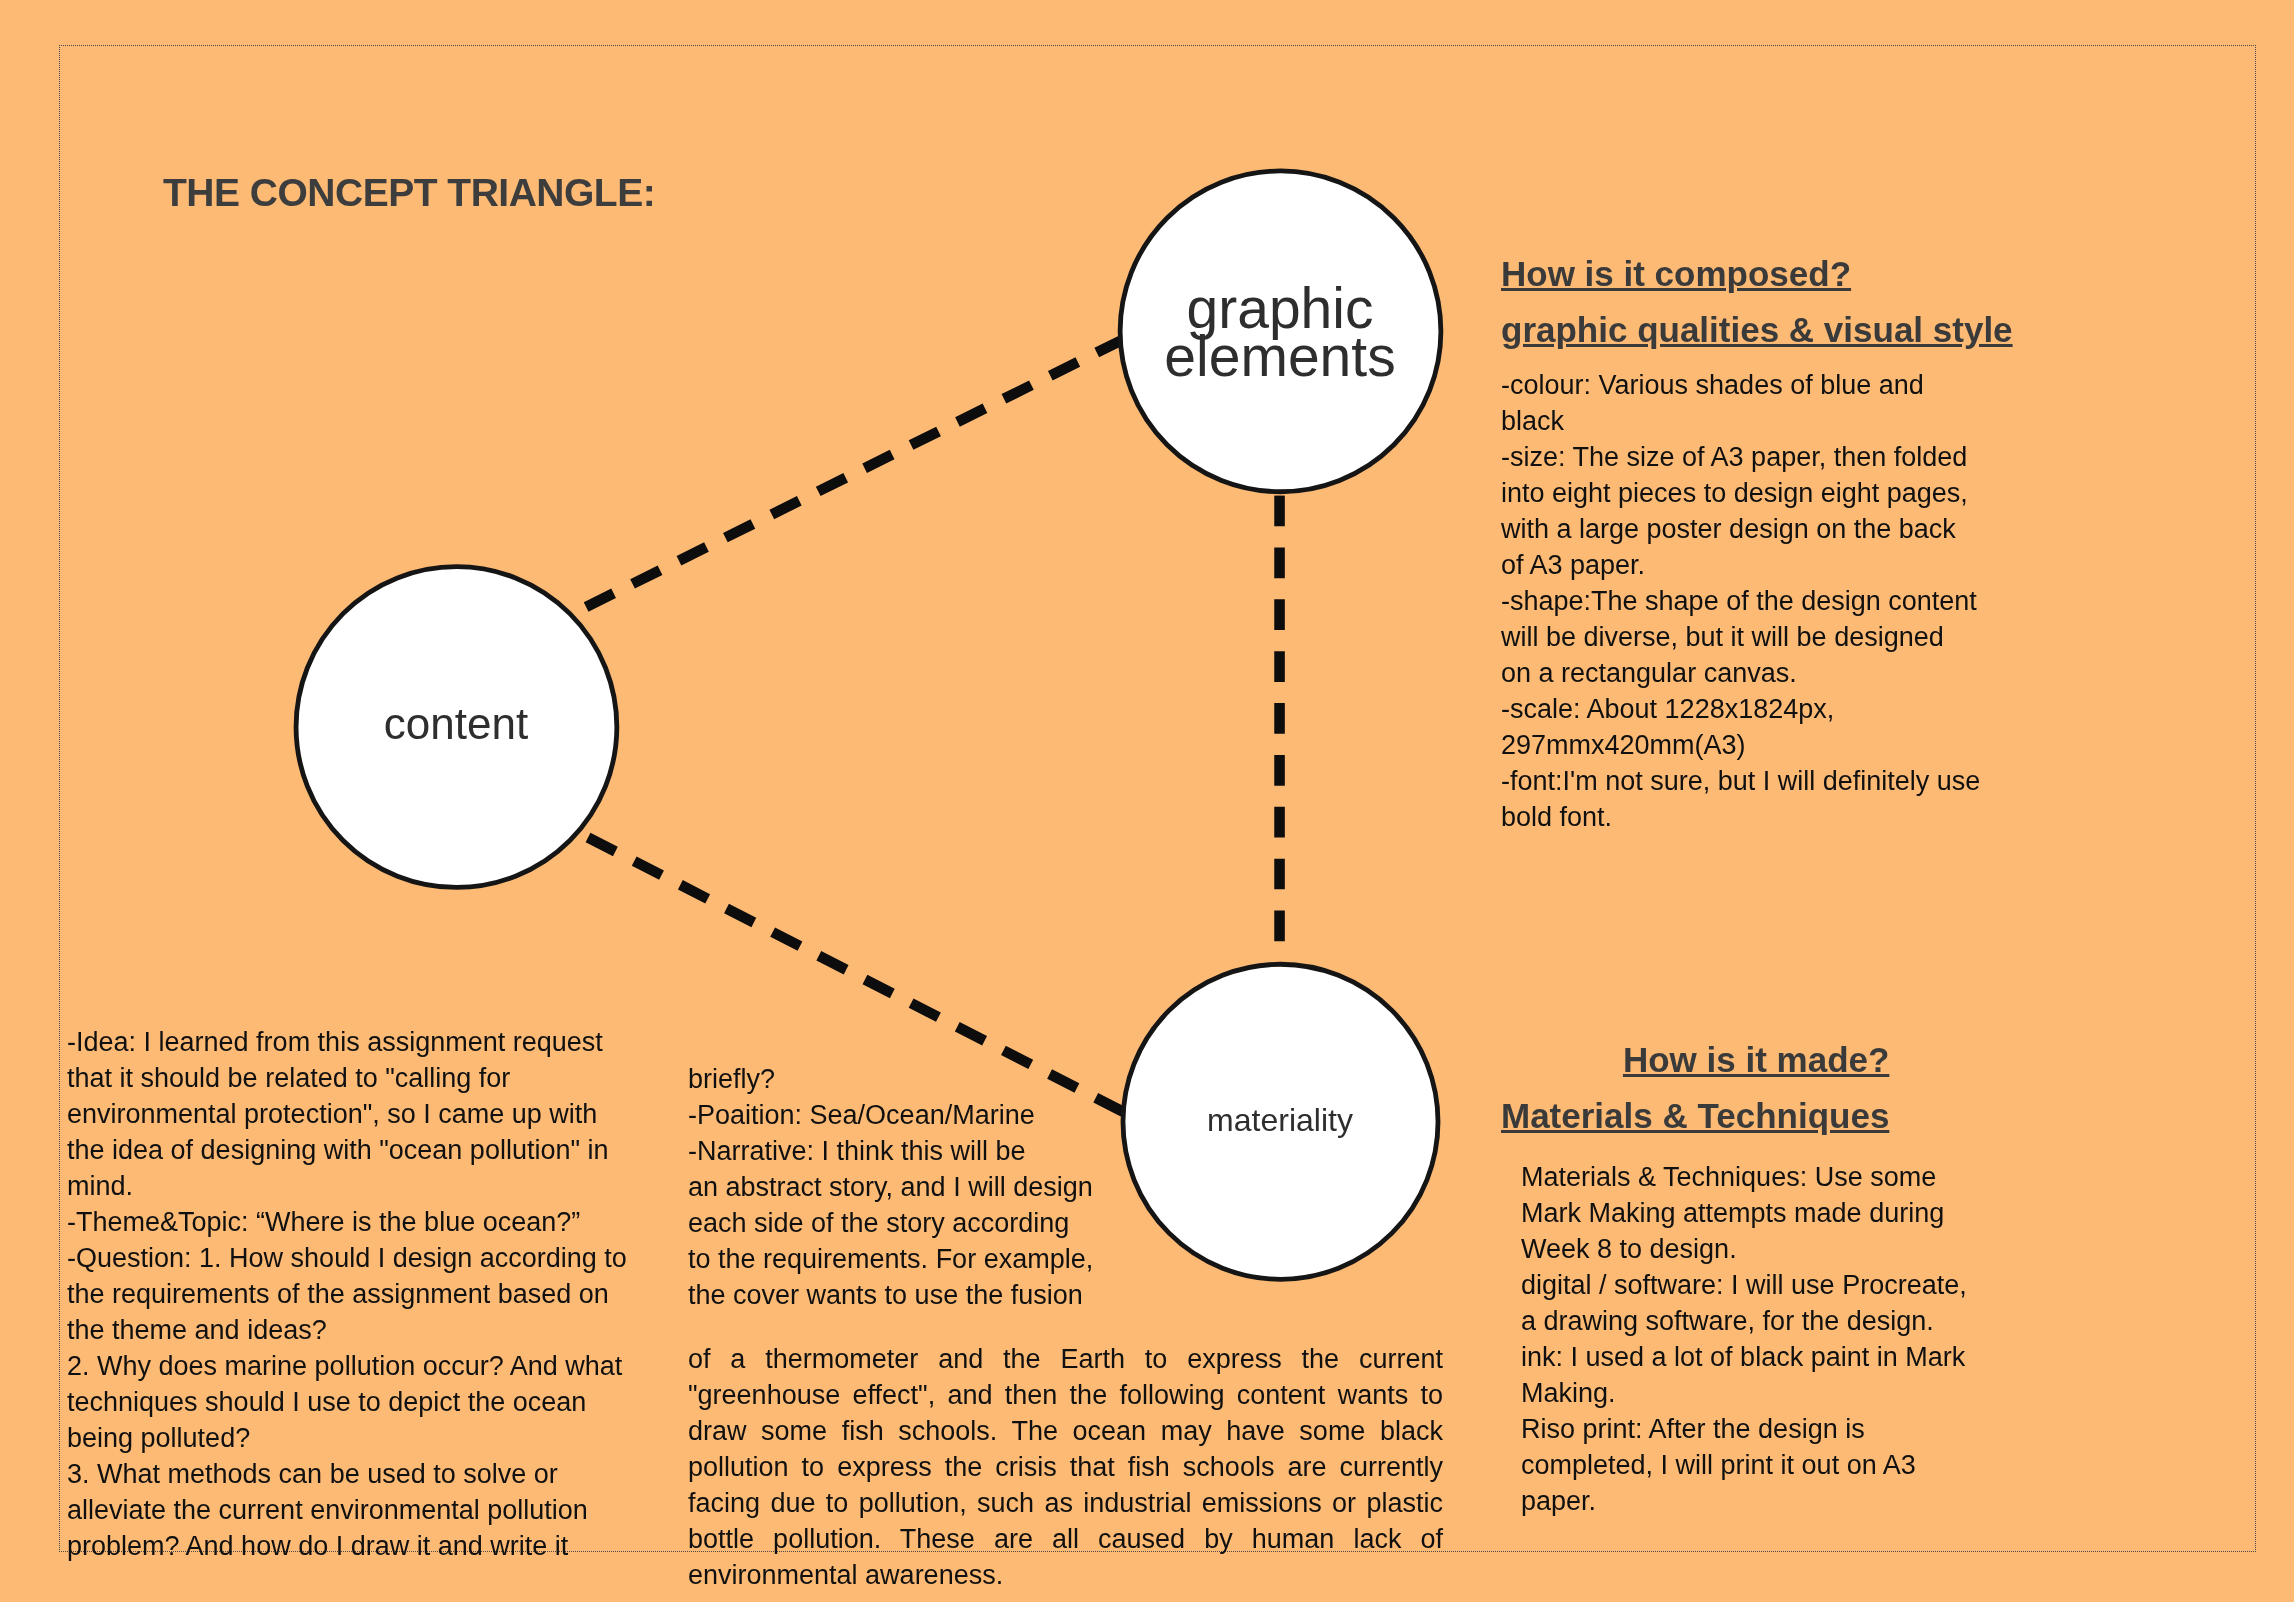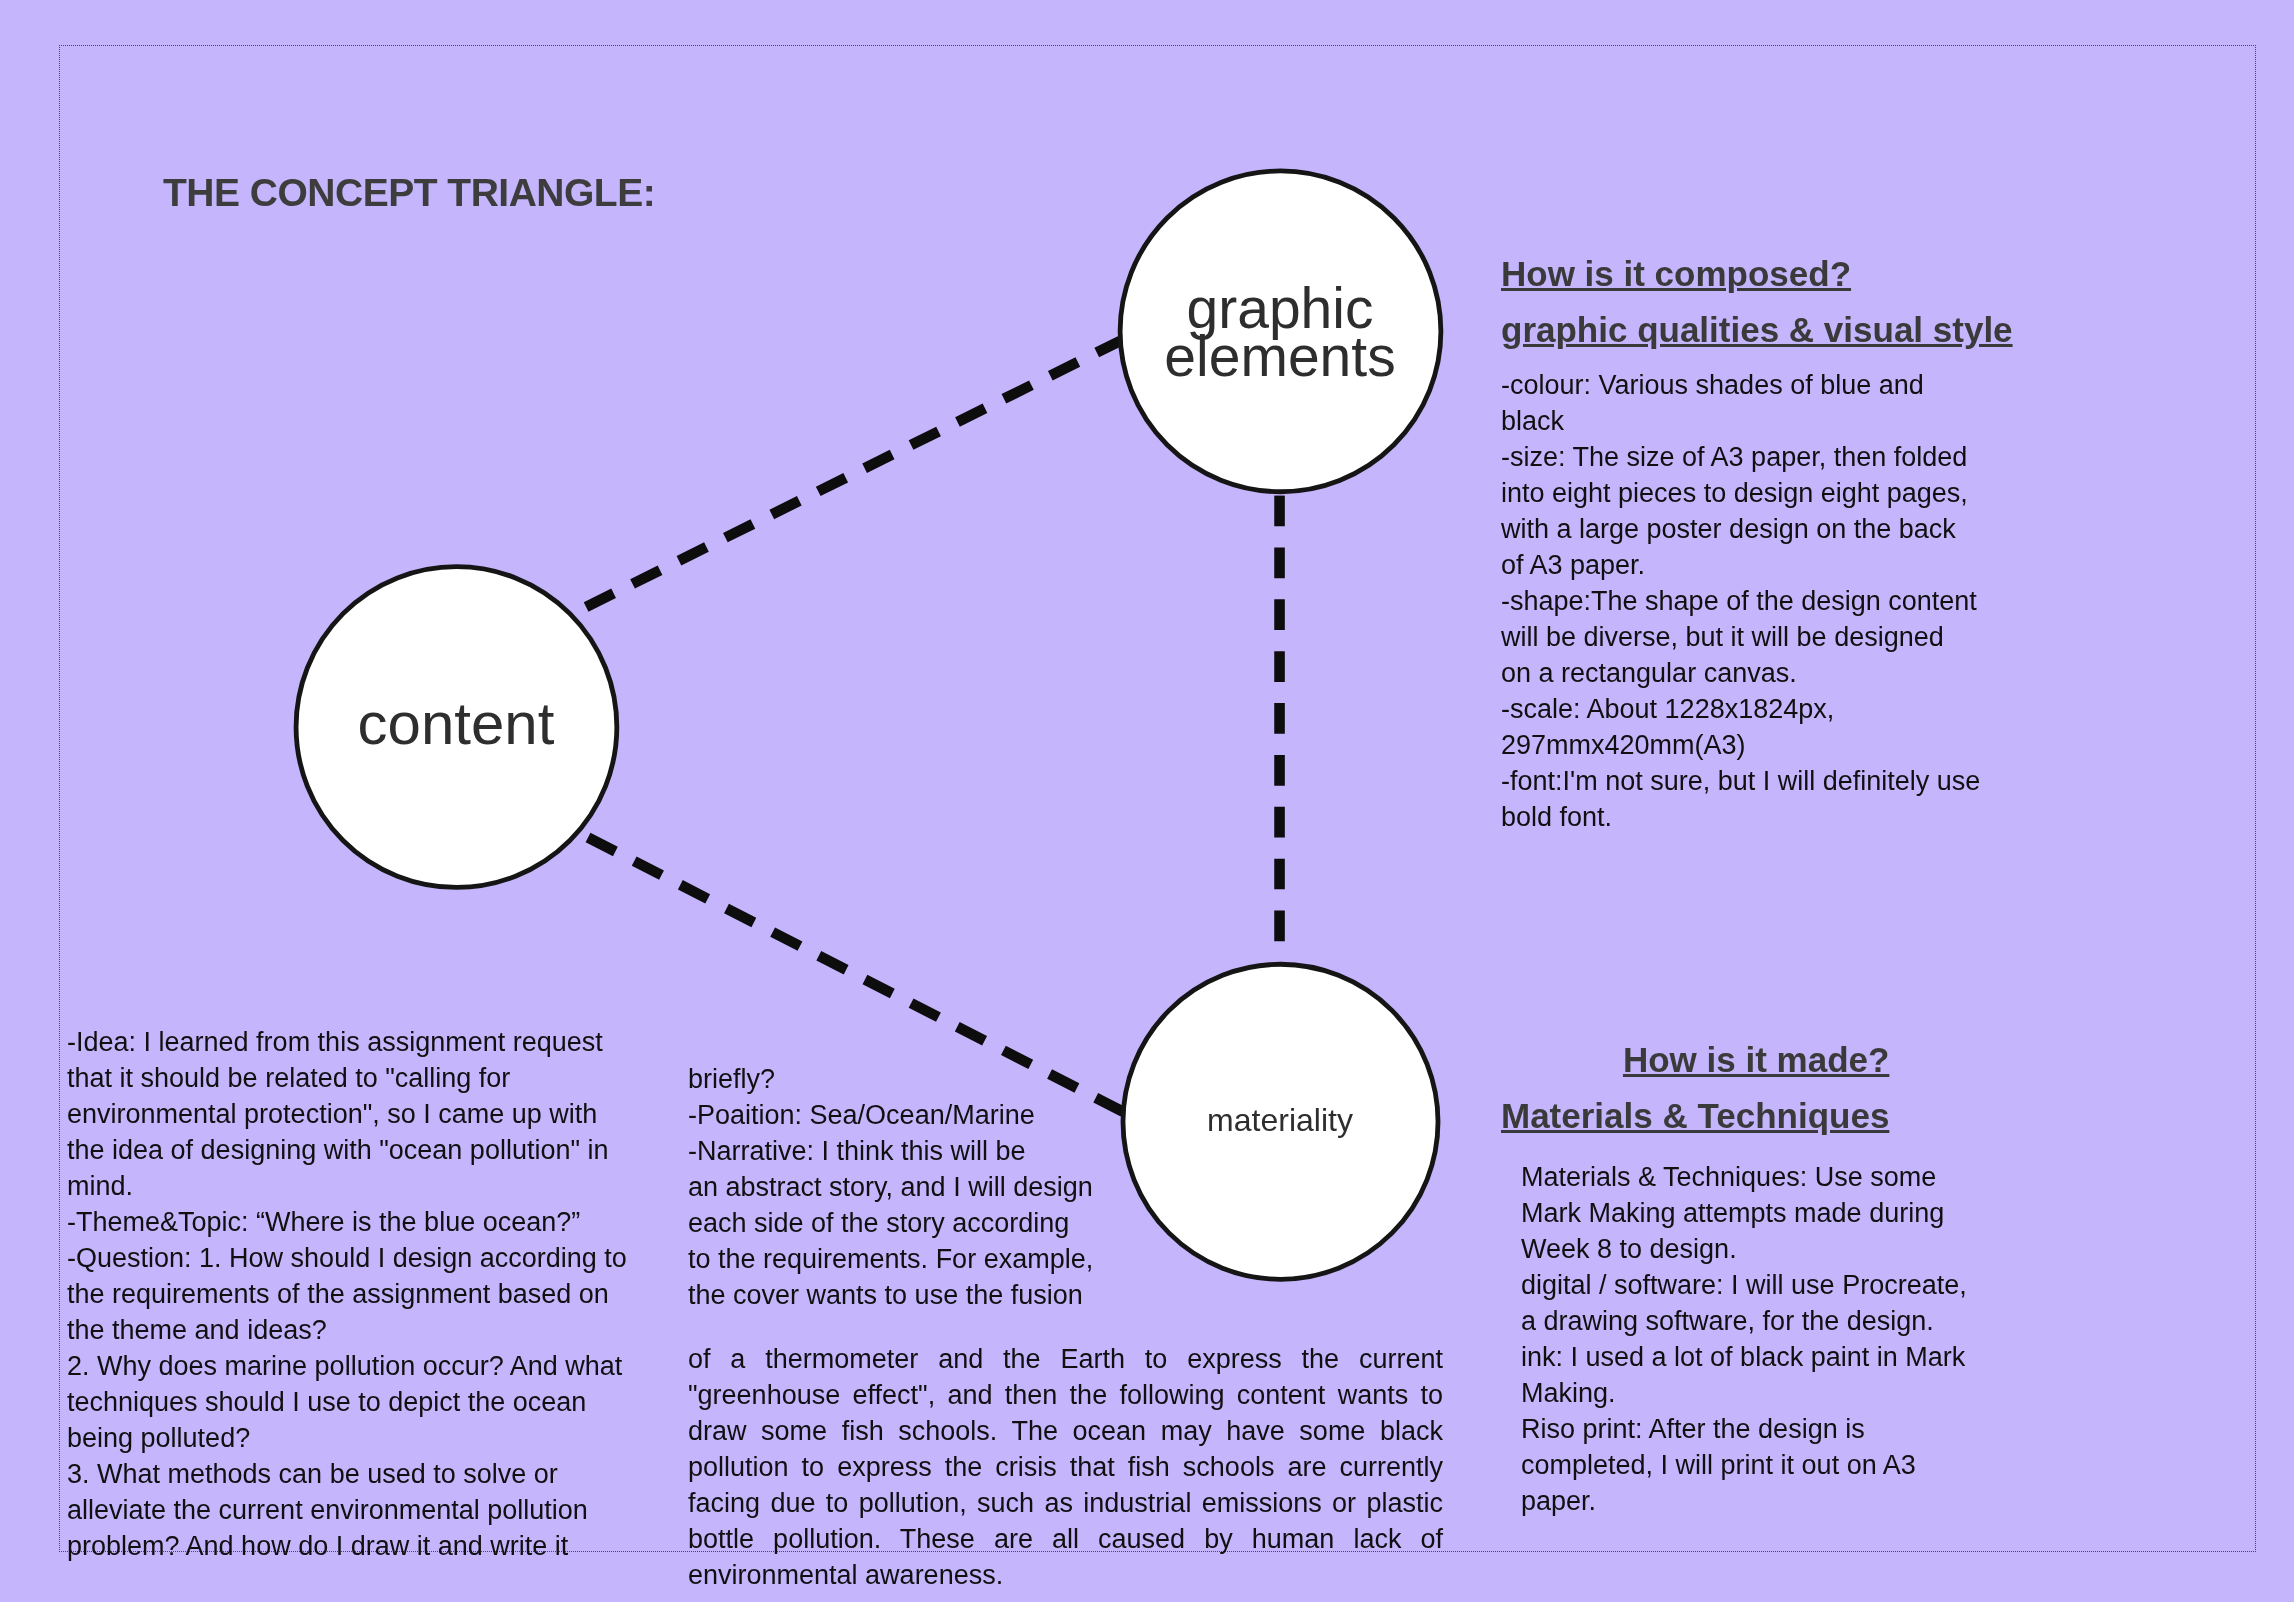--- a/index.html
+++ b/index.html
@@ -1,39 +1,39 @@
 <!DOCTYPE html>
 <html><head>
 <meta charset="utf-8">
 <style>
   html,body{margin:0;padding:0;background:#ffffff;}
   .page{
     position:relative;
     width:2294px;height:1602px;
-    background:#c4b5fd;
+    background:#fdba74;
     font-family:"Liberation Sans",sans-serif;
     overflow:hidden;
   }
   .page-border{
     position:absolute;left:59px;top:45px;width:2197px;height:1507px;
     border:1.9px dotted #4a4a4a;
     box-sizing:border-box;
   }
   .diagram-svg{position:absolute;left:0;top:0;}
   .page-title{
     position:absolute;left:163px;top:171px;
     font-size:39px;font-weight:bold;color:#3d3d3d;
     letter-spacing:-0.5px;white-space:pre;
   }
   .node-label{
     position:absolute;width:288px;text-align:center;
     color:#2e2e2e;white-space:pre-line;
   }
   .node-label.graphic{left:1136px;top:284px;font-size:57px;line-height:48px;}
-  .node-label.content{left:312px;top:699px;font-size:60px;line-height:50px;}
+  .node-label.content{left:312px;top:699px;font-size:44px;line-height:50px;}
   .node-label.materiality{left:1136px;top:1095px;font-size:32px;line-height:50px;}
   .section-heading{
     position:absolute;
     font-size:35px;font-weight:bold;color:#3a3a3a;
     line-height:56px;white-space:pre-line;text-decoration:underline;
   }
   .heading-content{left:295px;top:901px;}
   .heading-graphic{left:1501px;top:246px;}
   .heading-materiality{left:1501px;top:1032px;text-align:right;}
   .body-text{

